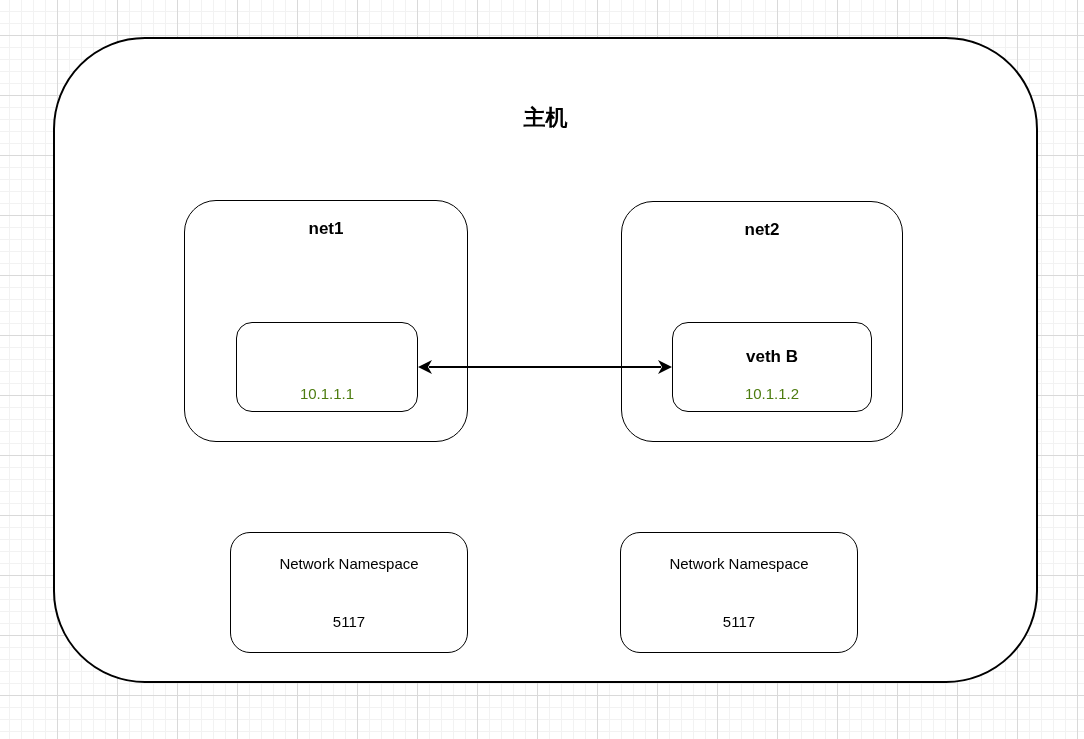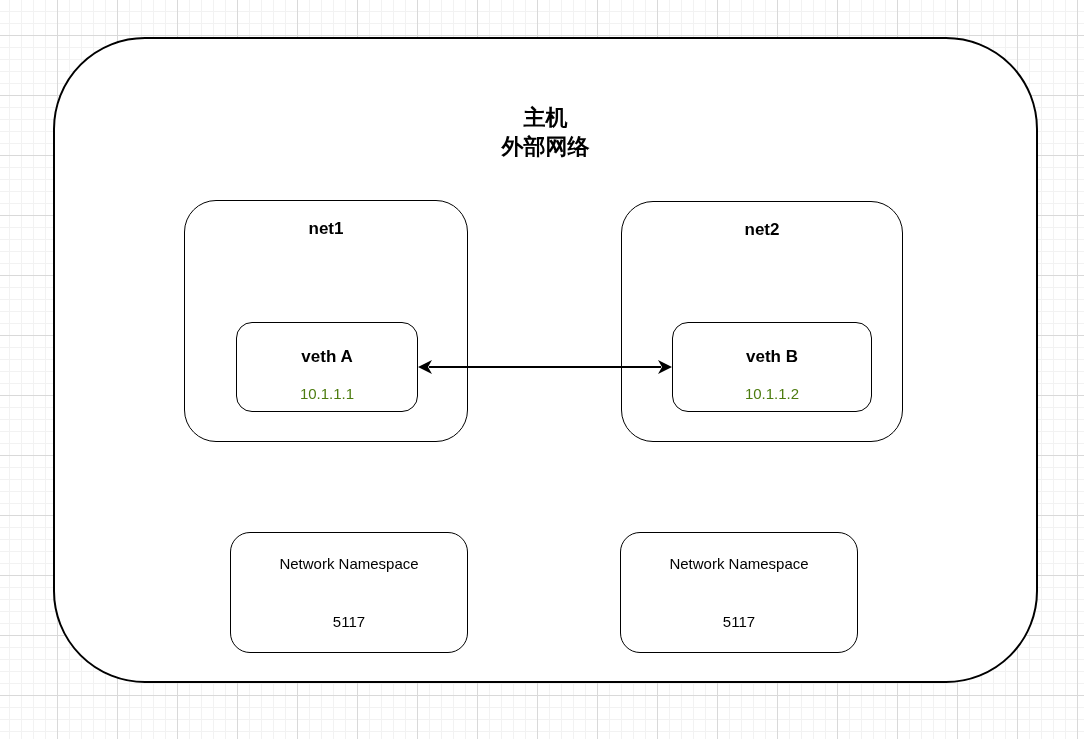--- a/index.html
+++ b/index.html
@@ -99,33 +99,31 @@
 </style>
 </head>
 <body>
 
 <div class="canvas">
 
   <div class="shape host-box"></div>
 
   <div class="host-title">
     <div>主机</div>
-    <div>外部网络</div>
   </div>
 
   <div class="shape net-box net1-box">
     <div class="net-label">net1</div>
   </div>
 
   <div class="shape net-box net2-box">
     <div class="net-label">net2</div>
   </div>
 
   <div class="shape veth-box veth-a-box">
-    <div class="veth-name">veth A</div>
     <div class="veth-ip">10.1.1.1</div>
   </div>
 
   <div class="shape veth-box veth-b-box">
     <div class="veth-name">veth B</div>
     <div class="veth-ip">10.1.1.2</div>
   </div>
 
   <svg class="arrow-svg" viewBox="0 0 266 28" xmlns="http://www.w3.org/2000/svg">
     <line x1="17" y1="14" x2="249" y2="14" stroke="#000000" stroke-width="1.8"></line>

